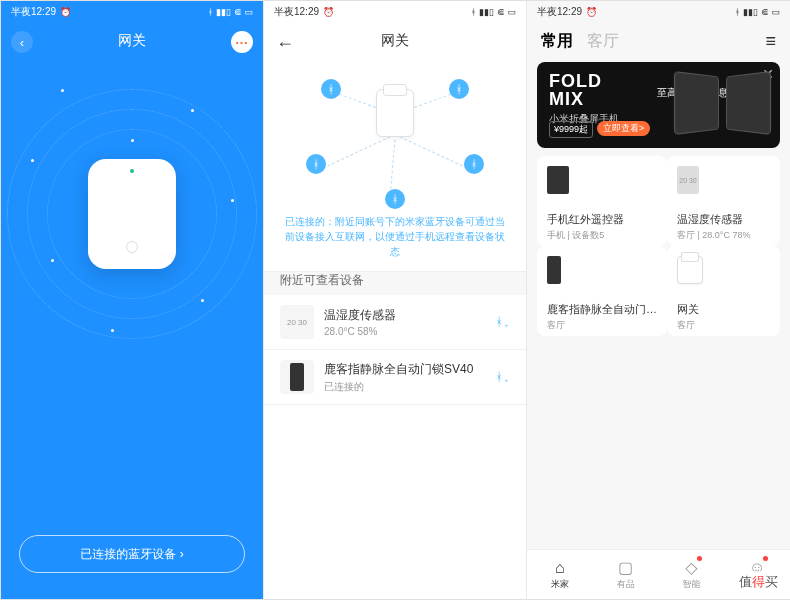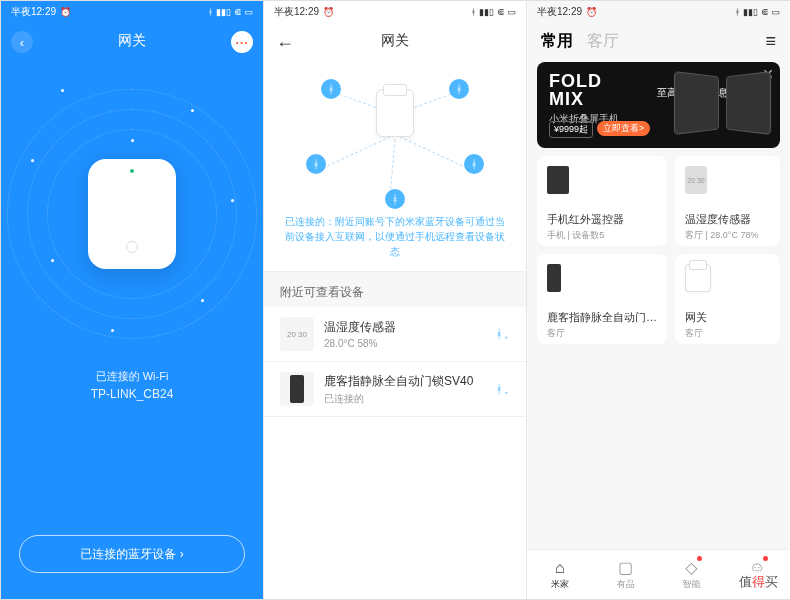--- a/index.html
+++ b/index.html
@@ -37,21 +37,21 @@
   .s2 .status { color: #333; }
   .s2 .header2 { position: relative; height: 36px; display: flex; align-items: center; justify-content: center; }
   .s2 .back2 { position: absolute; left: 12px; font-size: 18px; color: #333; }
   .s2 .title2 { font-size: 14px; font-weight: 500; }
   .s2 .mesh { position: relative; height: 155px; margin: 0 12px; }
   .s2 .hub { position: absolute; left: 50%; top: 30px; transform: translateX(-50%); width: 38px; height: 48px; background: #fff; border: 1px solid #e0e0e0; border-radius: 6px; box-shadow: 0 2px 4px rgba(0,0,0,0.05); }
   .s2 .hub::before { content:''; position:absolute; top:-6px; left:50%; transform:translateX(-50%); width:22px; height:10px; background:#fff; border:1px solid #e0e0e0; border-radius:3px; }
   .s2 .bt { position: absolute; width: 20px; height: 20px; background: #4db8ff; border-radius: 50%; color: #fff; display: flex; align-items: center; justify-content: center; font-size: 11px; }
   .s2 .line { position: absolute; border-top: 1px dashed #bbdcf5; transform-origin: left center; }
   .s2 .desc { font-size: 10px; line-height: 1.5; color: #4db8ff; padding: 0 20px 12px; text-align: center; }
-  .s2 .section-title { font-size: 12px; color: #666; padding: 12px 16px 6px; background: #f7f7f7; border-top: 1px solid #eee; font-family: Liberation Serif, serif; }
+  .s2 .section-title { font-size: 12px; color: #666; padding: 0 16px 6px; background: #f7f7f7; border-top: 1px solid #eee; font-family: Liberation Serif, serif; }
   .s2 .item { display: flex; align-items: center; padding: 10px 16px; border-bottom: 1px solid #f0f0f0; }
   .s2 .item .icon { width: 34px; height: 34px; background: #f5f5f5; border-radius: 4px; display: flex; align-items: center; justify-content: center; font-size: 8px; color: #999; flex-shrink: 0; }
   .s2 .item .lock-icon { width: 14px; height: 28px; background: #333; border-radius: 2px; margin: 0 auto; }
   .s2 .item .txt { flex: 1; padding-left: 10px; }
   .s2 .item .nm { font-size: 12px; color: #333; }
   .s2 .item .sub { font-size: 10px; color: #999; margin-top: 2px; }
   .s2 .item .sig { font-size: 12px; color: #4db8ff; }
 
   
   .s3 { background: #f7f7f7; color: #333; }
@@ -65,21 +65,21 @@
   .s3 .banner .fold::before, .s3 .banner .fold::after { content:''; position:absolute; top:0; width:45px; height:56px; background:#333; border:1px solid #555; border-radius:4px; }
   .s3 .banner .fold::before { left:0; transform: perspective(80px) rotateY(18deg); }
   .s3 .banner .fold::after { right:0; transform: perspective(80px) rotateY(-18deg); }
   .s3 .banner .bt1 { font-size: 18px; font-weight: 900; letter-spacing: 1px; line-height: 1; }
   .s3 .banner .bt2 { font-size: 10px; margin-top: 4px; color: #ccc; }
   .s3 .banner .promo { position: absolute; top: 24px; left: 120px; font-size: 10px; color: #fff; }
   .s3 .banner .price { position: absolute; bottom: 10px; left: 12px; display: flex; align-items: flex-start; gap: 4px; }
   .s3 .banner .pricebox { font-size: 9px; border: 1px solid #666; border-radius: 3px; padding: 1px 4px; color: #fff; }
   .s3 .banner .cta { font-size: 9px; background: #ff6b35; color: #fff; border-radius: 8px; padding: 1px 6px; }
   .s3 .banner .close { position: absolute; right: 6px; top: 4px; font-size: 14px; color: #aaa; }
-  .s3 .cards { display: grid; grid-template-columns: 1fr 1fr; gap: 8px; padding: 0 10px; }
+  .s3 .cards { display: grid; grid-template-columns: 1fr 1fr; gap: 0; padding: 0 10px; }
   .s3 .card { background: #fff; border-radius: 8px; height: 90px; padding: 10px; position: relative; }
   .s3 .card .ic { width: 22px; height: 28px; margin-bottom: 18px; }
   .s3 .card .ic.dark { background: #333; border-radius: 2px; }
   .s3 .card .ic.sensor { background: #ddd; border-radius: 3px; font-size: 7px; color:#999; display:flex; align-items:center; justify-content:center; }
   .s3 .card .ic.lock { width: 14px; background: #333; border-radius: 2px; }
   .s3 .card .ic.hub { width: 26px; height: 28px; background: #fff; border: 1px solid #ddd; border-radius: 4px; box-shadow: 0 1px 2px rgba(0,0,0,0.05); position:relative; }
   .s3 .card .ic.hub::before { content:''; position:absolute; top:-5px; left:50%; transform:translateX(-50%); width:16px; height:8px; background:#fff; border:1px solid #ddd; border-radius:2px; }
   .s3 .card .nm { font-size: 11px; font-weight: 500; color: #333; white-space: nowrap; overflow: hidden; text-overflow: ellipsis; }
   .s3 .card .sub { font-size: 9px; color: #999; margin-top: 2px; }
   .s3 .nav { position: absolute; bottom: 0; left: 0; right: 0; height: 50px; background: #fff; border-top: 1px solid #eee; display: flex; }
@@ -120,24 +120,20 @@
       <div class="dot" style="top:30px;left:60px"></div>
         <div class="dot" style="top:50px;left:190px"></div>
       <div class="dot" style="top:100px;left:30px"></div>
         <div class="dot" style="top:140px;left:230px"></div>
       <div class="dot" style="top:200px;left:50px"></div>
         <div class="dot" style="top:240px;left:200px"></div>
       <div class="dot" style="top:270px;left:110px"></div>
         <div class="dot" style="top:80px;left:130px"></div>
       <div class="device"></div>
     </div>
-    <div class="wifi">
-      <div>已连接的 Wi-Fi</div>
-      <div class="ssid">TP-LINK_CB24</div>
-    </div>
     <div class="bt-btn">
       <span>已连接的蓝牙设备  ›</span>
     </div>
   </div>
 
   <div class="screen s2">
     <div class="status">
       <span class="time">半夜12:29</span>
       <span class="clock">⏰</span>
       <span class="spacer"></span>

